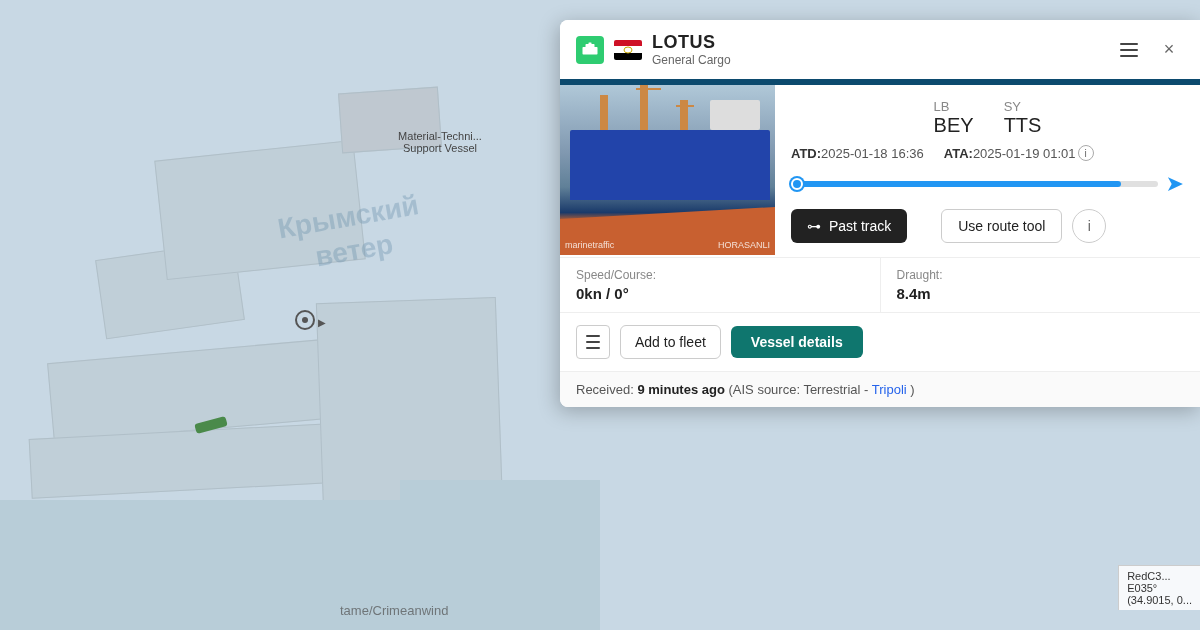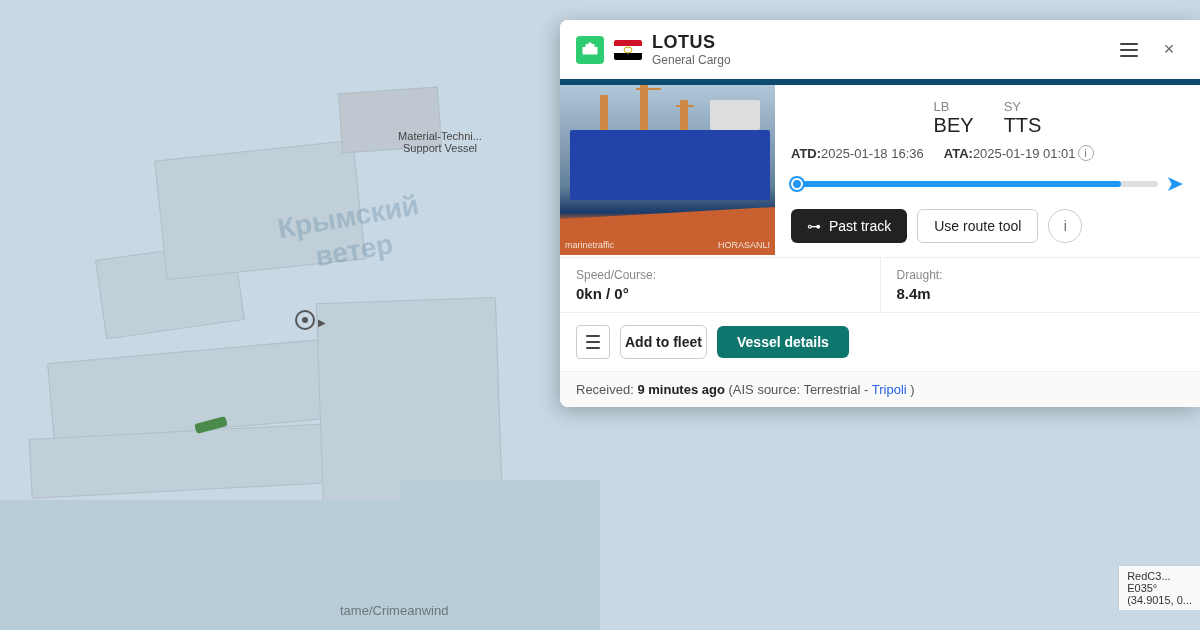--- a/index.html
+++ b/index.html
@@ -425,20 +425,21 @@
 
     .btn-route-tool {
       padding: 8px 16px;
       background: #fff;
       color: #222;
       border: 1.5px solid #ccc;
       border-radius: 6px;
       font-size: 14px;
       font-weight: 500;
       cursor: pointer;
+      margin-left: 24px;
     }
 
     .btn-info {
       width: 34px;
       height: 34px;
       border-radius: 50%;
       border: 1.5px solid #ccc;
       background: #fff;
       color: #666;
       font-size: 14px;
@@ -501,27 +502,27 @@
     }
 
     .hamburger-line {
       width: 14px;
       height: 2px;
       background: #444;
       border-radius: 1px;
     }
 
     .btn-add-fleet {
-      padding: 8px 4px;
+      padding: 8px 14px;
       background: #fff;
       color: #222;
       border: 1.5px solid #ccc;
       border-radius: 6px;
       font-size: 14px;
-      font-weight: 700;
+      font-weight: 400;
       cursor: pointer;
     }
 
     .btn-vessel-details {
       padding: 8px 20px;
       background: #0f766e;
       color: #fff;
       border: none;
       border-radius: 6px;
       font-size: 14px;

